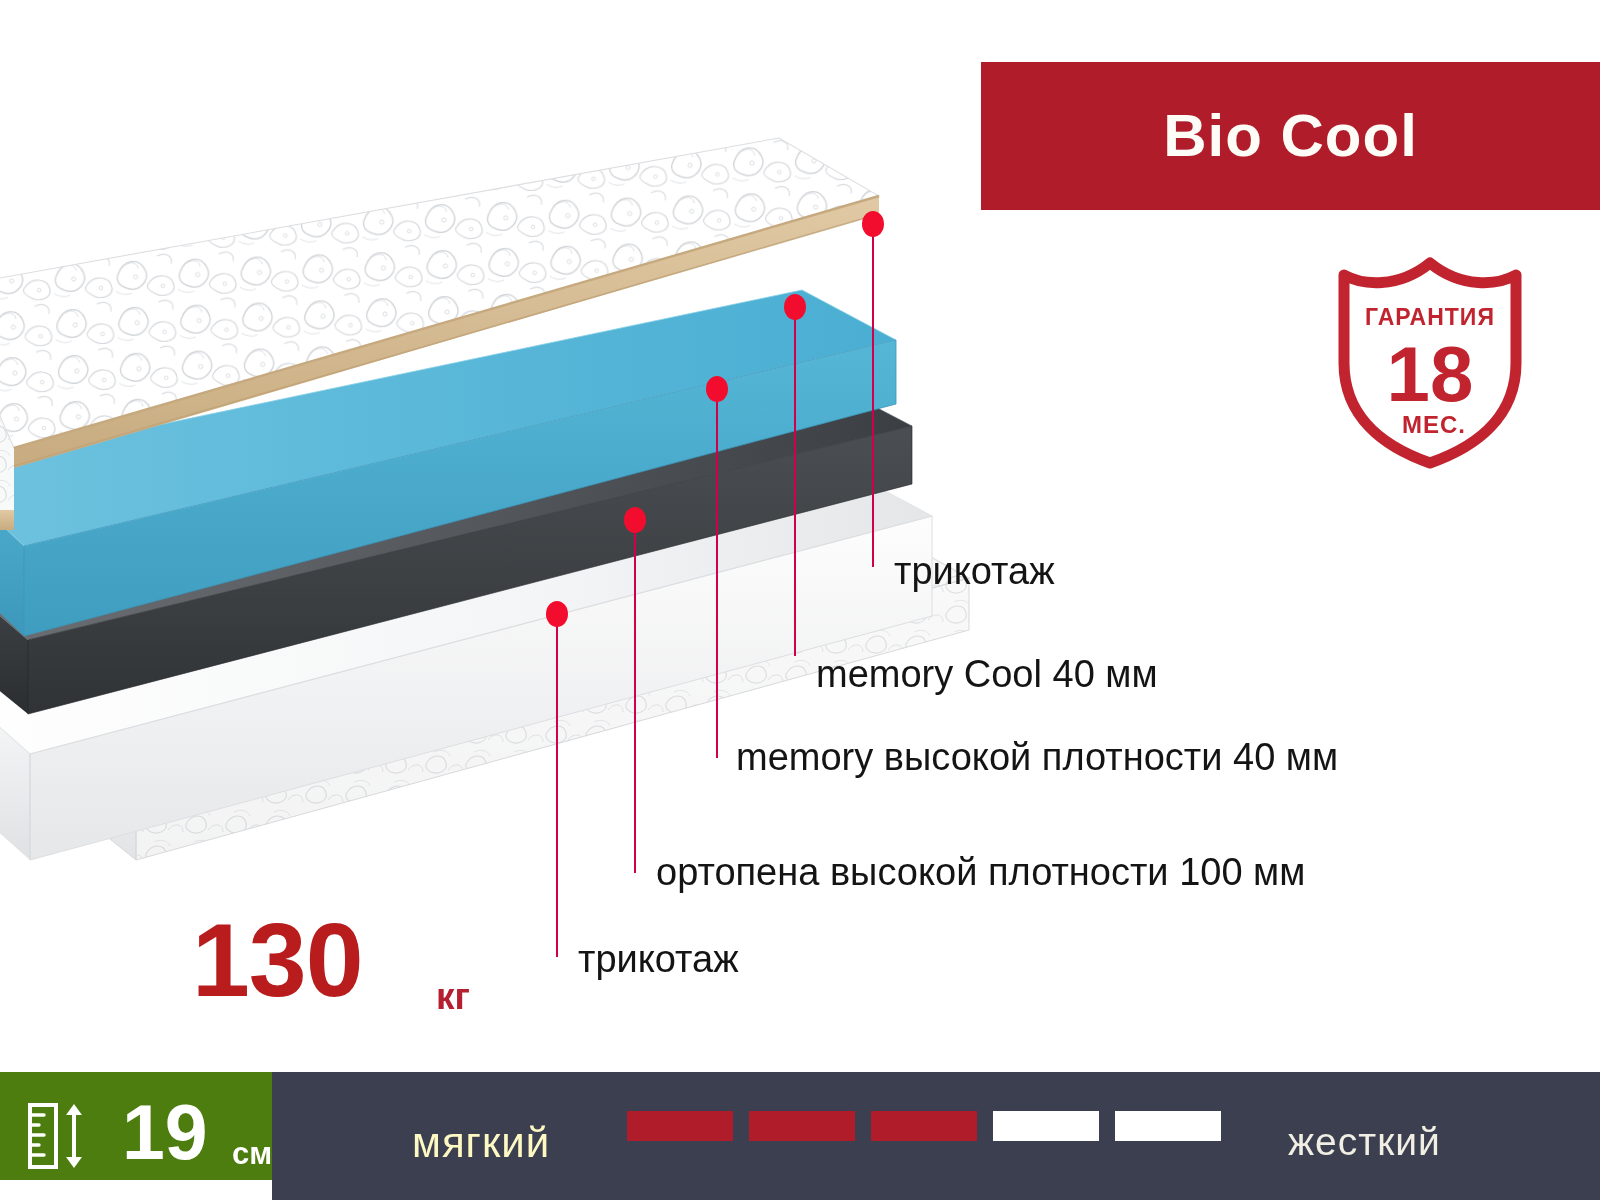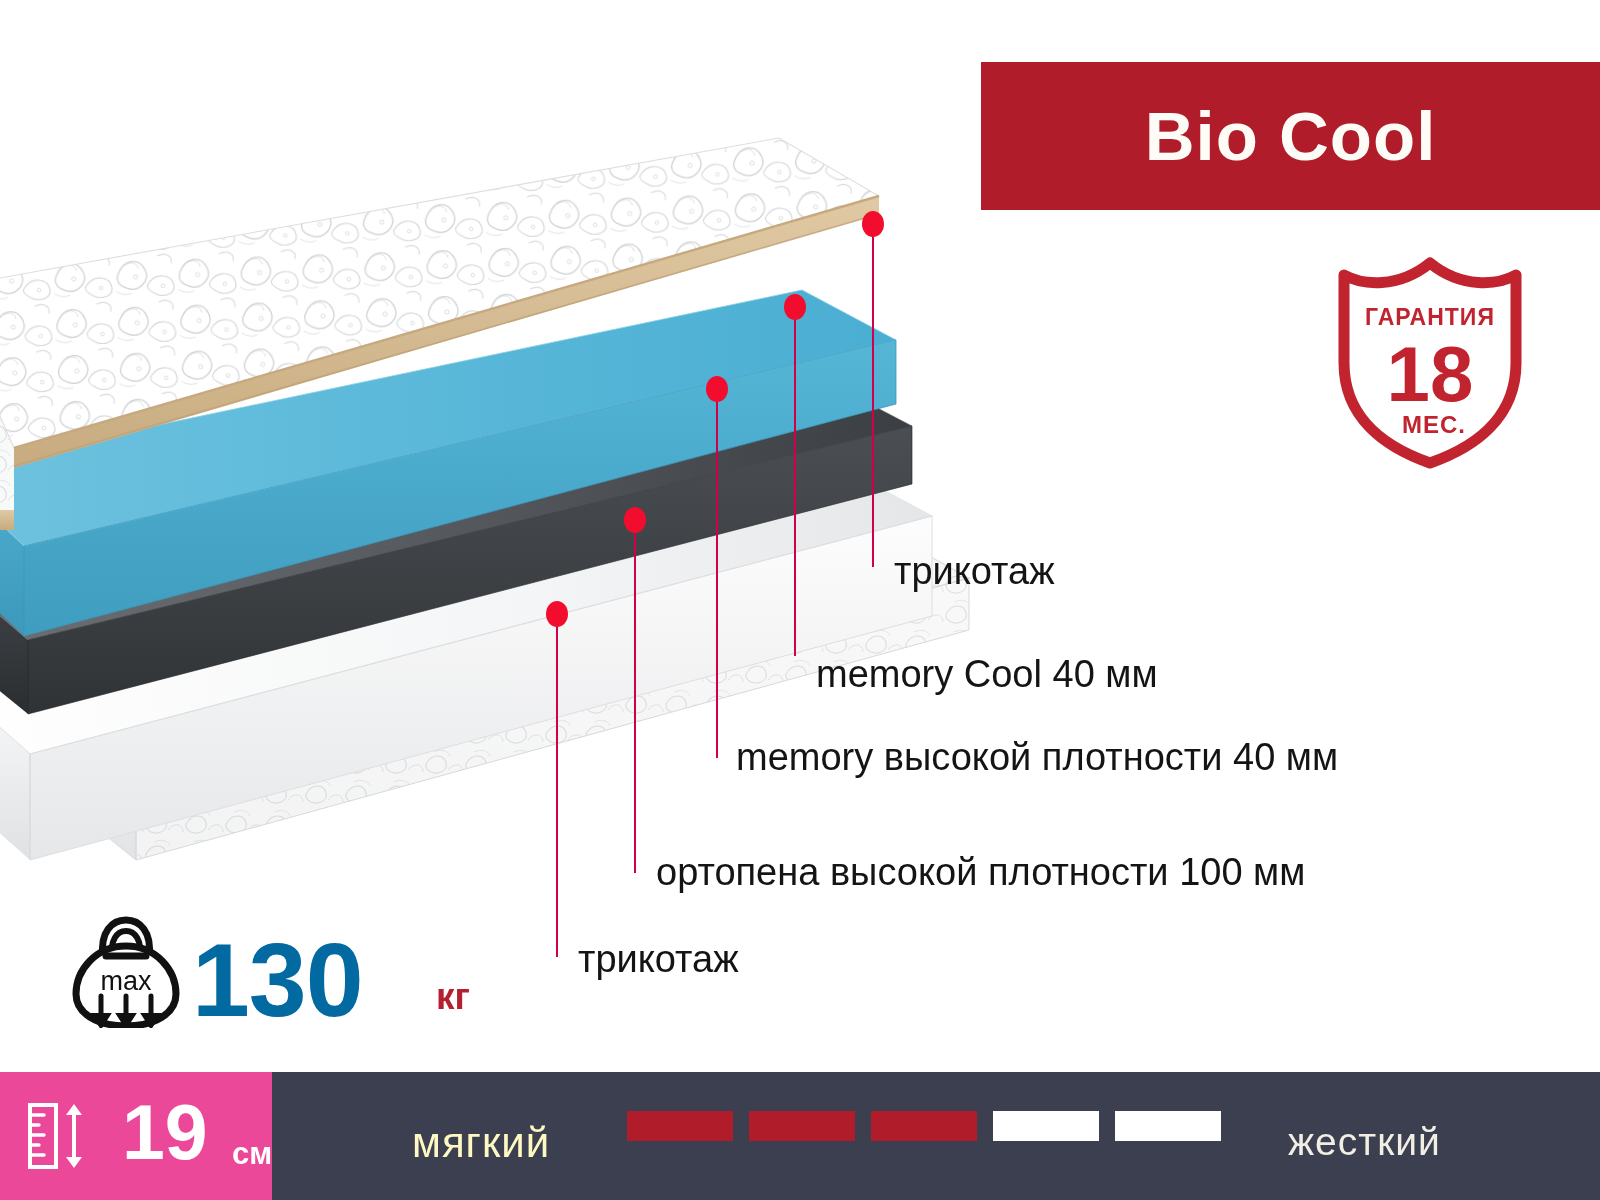--- a/index.html
+++ b/index.html
@@ -12,21 +12,21 @@
   }
   .stage{position:absolute;inset:0;width:1600px;height:1200px;}
 
   
   .brand-banner{
     position:absolute;left:981px;top:62px;width:619px;height:148px;
     background:#b01c2a;
     display:flex;align-items:center;justify-content:center;
   }
   .brand-banner .brand-text{
-    color:#fdfcf7;font-size:69px;font-weight:700;letter-spacing:1px;
+    color:#fdfcf7;font-size:60px;font-weight:700;letter-spacing:1px;
     line-height:1;white-space:nowrap;
   }
 
   
   .warranty{position:absolute;left:1330px;top:255px;width:200px;height:215px;}
   .warranty svg{display:block;width:200px;height:215px;}
 
   
   .mattress{position:absolute;left:-16px;top:118px;width:990px;height:790px;}
   .mattress svg{display:block;width:990px;height:790px;}
@@ -48,31 +48,31 @@
     white-space:nowrap;line-height:1;
     font-family:"Liberation Sans","DejaVu Sans",sans-serif;
   }
 
   
   .weight{position:absolute;left:70px;top:912px;width:380px;height:116px;}
   .weight .kb{position:absolute;left:0;top:0;width:112px;height:116px;}
   .weight .kb svg{display:block;width:112px;height:116px;}
   .weight .num{
     position:absolute;left:122px;top:-4px;
-    color:#0369a1;font-size:104px;font-weight:700;line-height:1;letter-spacing:-1px;margin-top:20px;
+    color:#b91c1c;font-size:104px;font-weight:700;line-height:1;letter-spacing:-1px;
   }
   .weight .unit{
     position:absolute;left:366px;top:66px;
     color:#b4202f;font-size:37px;font-weight:700;line-height:1;
   }
 
   
   .bottombar{position:absolute;left:0;top:1072px;width:1600px;height:128px;display:flex;}
   .bb-red{
-    width:272px;height:128px;background:#ec4899;
+    width:272px;height:108px;background:#4d7c0f;
     display:flex;align-items:center;position:relative;
   }
   .bb-red .ruler{position:absolute;left:27px;top:30px;width:76px;height:68px;}
   .bb-red .ruler svg{display:block;width:76px;height:68px;}
   .bb-red .hnum{
     position:absolute;left:122px;top:22px;
     color:#ffffff;font-size:77px;font-weight:700;line-height:1;
   }
   .bb-red .hunit{
     position:absolute;left:232px;top:66px;
@@ -285,42 +285,20 @@
                C 54 192, 14 162, 14 108
                L 14 20
                C 32 30, 68 34, 100 8 Z" fill="#ffffff" stroke="#c1242f" stroke-width="11" stroke-linejoin="round"></path>
       <text x="100" y="70" text-anchor="middle" font-family="Liberation Sans, sans-serif" font-size="23" font-weight="700" fill="#c1242f" letter-spacing="1">ГАРАНТИЯ</text>
       <text x="100" y="146" text-anchor="middle" font-family="Liberation Sans, sans-serif" font-size="78" font-weight="700" fill="#c1242f">18</text>
       <text x="104" y="178" text-anchor="middle" font-family="Liberation Sans, sans-serif" font-size="24" font-weight="700" fill="#c1242f" letter-spacing="1">МЕС.</text>
     </svg>
   </div>
 
   <div class="weight">
-    <div class="kb">
-      <svg viewBox="0 0 112 116" xmlns="http://www.w3.org/2000/svg">
-
-        <path d="M33 44 C30 20, 42 8, 56 8 C70 8, 82 20, 79 44" fill="none" stroke="#111111" stroke-width="7" stroke-linecap="round"></path>
-        <path d="M42 46 C40 28, 47 19, 56 19 C65 19, 72 28, 70 46" fill="none" stroke="#111111" stroke-width="6" stroke-linecap="round"></path>
-
-        <path d="M56 34 C86 34, 106 58, 106 82 C106 102, 84 114, 56 114
-                 C28 114, 6 102, 6 82 C6 58, 26 34, 56 34 Z" fill="#ffffff" stroke="#111111" stroke-width="7"></path>
-
-        <path d="M36 44 L76 44" stroke="#111111" stroke-width="7" stroke-linecap="round"></path>
-        <text x="56" y="78" text-anchor="middle" font-family="Liberation Sans, sans-serif" font-size="27" font-weight="400" fill="#111111">max</text>
-
-        <g stroke="#111111" stroke-width="5" fill="#111111">
-          <path d="M31 84 L31 104" stroke-linecap="round"></path>
-          <path d="M22 102 L40 102 L31 116 Z" stroke-width="2"></path>
-          <path d="M56 84 L56 104" stroke-linecap="round"></path>
-          <path d="M47 102 L65 102 L56 116 Z" stroke-width="2"></path>
-          <path d="M81 84 L81 104" stroke-linecap="round"></path>
-          <path d="M72 102 L90 102 L81 116 Z" stroke-width="2"></path>
-        </g>
-      </svg>
-    </div>
     <div class="num">130</div>
     <div class="unit">кг</div>
   </div>
 
   <div class="bottombar">
 
     <div class="bb-red">
       <div class="ruler">
         <svg viewBox="0 0 76 68" xmlns="http://www.w3.org/2000/svg">
           <rect x="3" y="3" width="26" height="62" fill="none" stroke="#ffffff" stroke-width="4"></rect>

